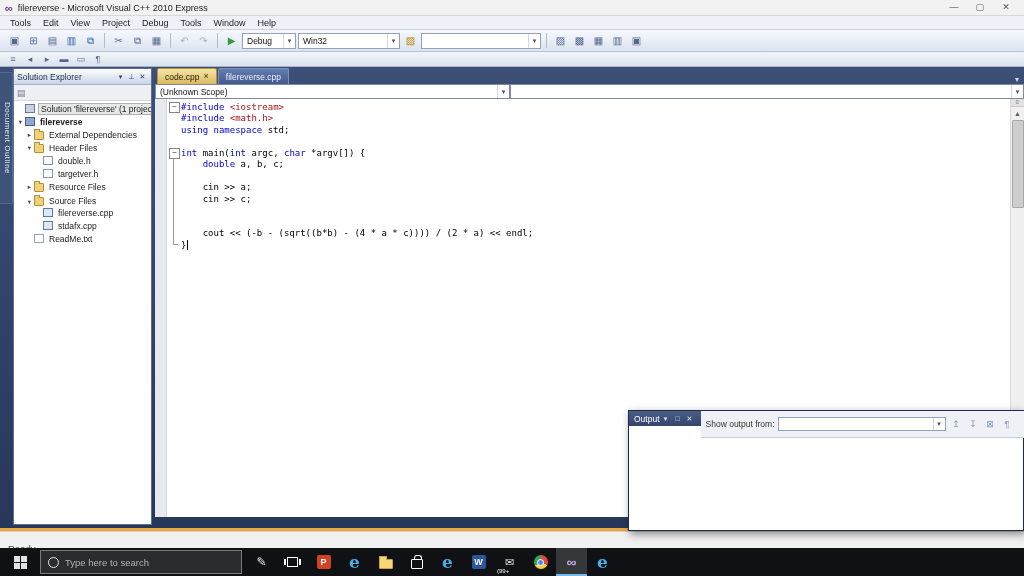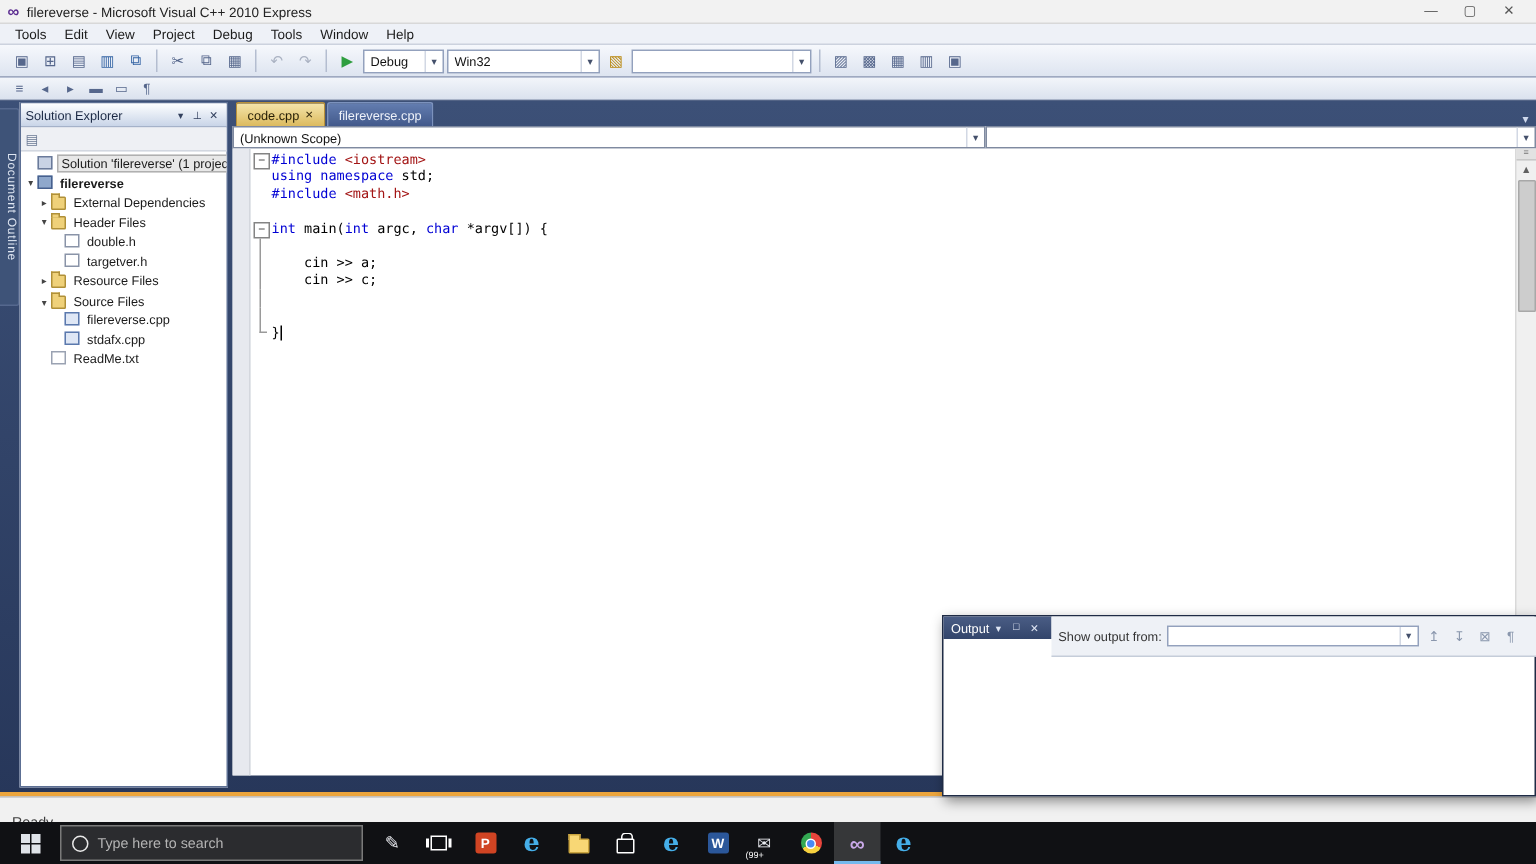--- a/index.html
+++ b/index.html
@@ -57,21 +57,21 @@
   
   .editor{position:absolute;left:155px;top:0;right:0;bottom:0}
   .tabbar{position:absolute;top:0;left:0;right:0;height:17px;display:flex;align-items:flex-end;padding-left:2px}
   .doc-tab{height:16px;display:flex;align-items:center;gap:4px;padding:0 7px;font-size:8.5px;border-radius:2px 2px 0 0;margin-right:1px}
   .doc-tab.active{background:linear-gradient(#f4e5ab,#dcba5e);border:1px solid #b8913a;border-bottom:none;color:#241d05}
   .doc-tab:not(.active){background:linear-gradient(#637db0,#42598b);border:1px solid #7c92bd;border-bottom:none;color:#eef2fa}
   .tab-close{font-size:9px;line-height:9px;color:#3a2f10}
   .doclist-arrow{margin-left:auto;padding:0 5px;color:#cfd9ec;font-size:8px}
   .navbar{position:absolute;top:17px;left:0;right:0;height:15px;display:flex;background:#27375a}
   .navbar .combo{height:15px;border-color:#7f8aa0}
-  .scope-combo{width:502px}
+  .scope-combo{width:355px}
   .member-combo{flex:1}
   .code-wrap{position:absolute;top:32px;left:0;right:14px;bottom:14px;background:#fff;overflow:hidden}
   .ind-margin{position:absolute;left:0;top:0;bottom:0;width:12px;background:#e7e9ef;border-right:1px solid #d4d7de}
   .code-lines{position:absolute;left:13px;top:2px;right:0}
   .code-line{height:11.5px;display:flex;align-items:center}
   .code-text{font-family:"DejaVu Sans Mono","Liberation Mono",monospace;font-size:9px;white-space:pre}
   .c-kw{color:#0000d4}.c-str{color:#a31515}.c-pl{color:#000}
   .fold{width:13px;height:11.5px;flex:none;position:relative}
   .fold.fold-box::before{content:"−";position:absolute;left:1px;top:1px;width:9px;height:9px;border:1px solid #848484;background:#fff;font-size:8px;line-height:7px;text-align:center;color:#333}
   .fold.fold-line::before{content:"";position:absolute;left:5px;top:0;bottom:0;width:1px;background:#9a9a9a}
@@ -313,52 +313,60 @@
     </div>
     <div class="code-wrap">
       <div class="ind-margin"></div>
       <div class="code-lines">
           <div class="code-line">
             <span class="fold fold-box"></span>
             <span class="code-text"><span class="c-kw">#include </span><span class="c-str">&lt;iostream&gt;</span></span>
           </div>
           <div class="code-line">
             <span class="fold"></span>
+            <span class="code-text"><span class="c-kw">#include </span><span class="c-str">&lt;math.h&gt;</span></span>
+          </div>
+          <div class="code-line">
+            <span class="fold"></span>
             <span class="code-text"><span class="c-kw">using namespace</span><span class="c-pl"> std;</span></span>
-          </div>
-          <div class="code-line">
-            <span class="fold"></span>
-            <span class="code-text"><span class="c-kw">#include </span><span class="c-str">&lt;math.h&gt;</span></span>
           </div>
           <div class="code-line">
             <span class="fold"></span>
             <span class="code-text">&nbsp;</span>
           </div>
           <div class="code-line">
             <span class="fold fold-box"></span>
             <span class="code-text"><span class="c-kw">int</span><span class="c-pl"> main(</span><span class="c-kw">int</span><span class="c-pl"> argc, </span><span class="c-kw">char</span><span class="c-pl"> *argv[]) {</span></span>
           </div>
           <div class="code-line">
             <span class="fold fold-line"></span>
+            <span class="code-text"><span class="c-pl">    </span><span class="c-kw">double</span><span class="c-pl"> a, b, c;</span></span>
+          </div>
+          <div class="code-line">
+            <span class="fold fold-line"></span>
             <span class="code-text">&nbsp;</span>
           </div>
           <div class="code-line">
             <span class="fold fold-line"></span>
             <span class="code-text"><span class="c-pl">    cin &gt;&gt; a;</span></span>
           </div>
           <div class="code-line">
             <span class="fold fold-line"></span>
             <span class="code-text"><span class="c-pl">    cin &gt;&gt; c;</span></span>
           </div>
           <div class="code-line">
             <span class="fold fold-line"></span>
             <span class="code-text">&nbsp;</span>
           </div>
           <div class="code-line">
             <span class="fold fold-line"></span>
+          </div>
+          <div class="code-line">
+            <span class="fold fold-line"></span>
+            <span class="code-text"><span class="c-pl">    cout &lt;&lt; (-b - (sqrt((b*b) - (4 * a * c)))) / (2 * a) &lt;&lt; endl;</span></span>
           </div>
           <div class="code-line">
             <span class="fold fold-end"></span>
             <span class="code-text"><span class="c-pl">}</span><span class="caret"></span></span>
           </div>
         </div>
     </div>
     <div class="vscroll">
       <span class="v-split">≡</span>
       <span class="scroll-btn">▲</span>

